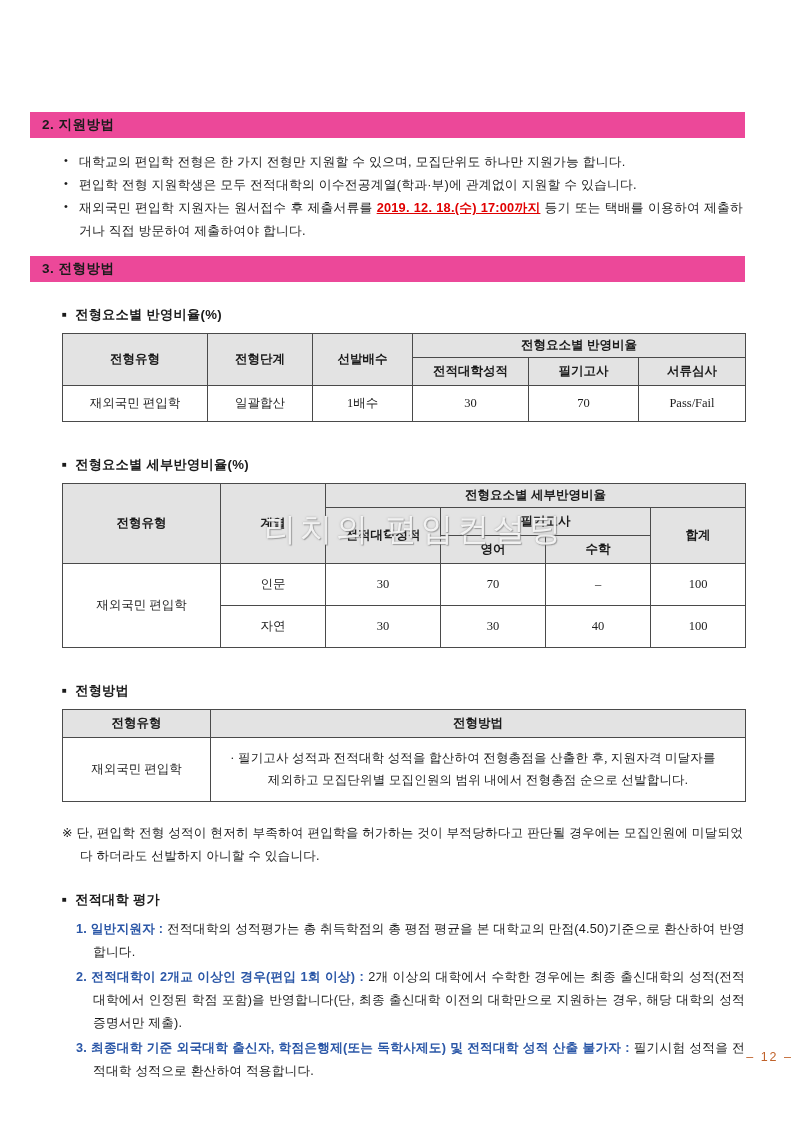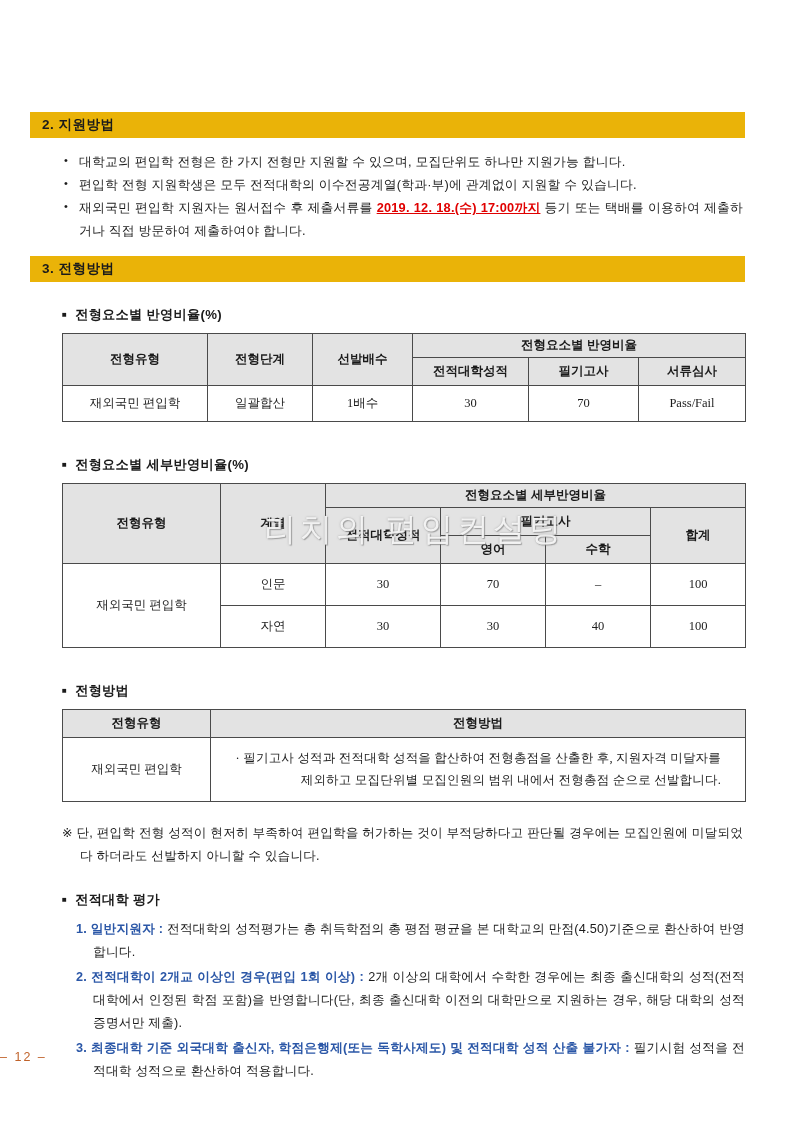--- a/index.html
+++ b/index.html
@@ -6,21 +6,21 @@
   html,body { background:#ffffff; }
   body {
     width:793px; height:1122px;
     font-family:"Liberation Sans","DejaVu Sans",sans-serif;
     color:#1b1b1b;
   }
   .page { position:relative; width:793px; height:1122px; background:#fff; overflow:hidden; padding-top:112px; }
 
   .secbar {
     margin:0 48px 0 30px;
-    background:#eab308;
+    background:#ec4899;
     font-weight:bold; font-size:13.5px;
     padding:4px 12px;
     letter-spacing:0.5px;
   }
   .secbar.second { margin-top:8px; }
 
   .bullets { margin:12px 50px 14px 64px; }
   .bullet { display:flex; font-size:12.8px; line-height:1.8; letter-spacing:0.2px; text-align:justify; }
   .bullet .dot { width:15px; flex:none; font-size:11px; padding-top:1px; }
   .deadline { color:#e00000; font-weight:bold; text-decoration:underline; }
@@ -29,21 +29,21 @@
   .subhead .sq { font-size:8px; margin-right:8px; line-height:1; }
 
   table { border-collapse:collapse; margin-left:62px; width:683px; font-size:12.5px; text-align:center; table-layout:fixed; }
   th, td { border:1px solid #4a4a4a; padding:3px 5px; }
   th { background:#e3e3e3; font-weight:bold; }
   td { background:#ffffff;font-family:Liberation Serif, serif; }
   tr.hdr1 th { height:24px; }
   tr.hdr2 th { height:28px; }
   tr.data td { height:36px; }
   .detail-table tr.data td { height:42px; }
-  .method-cell { text-align:right; padding:8px 24px; line-height:1.75; letter-spacing:0.2px; padding-left:24px; text-indent:-10px; }
+  .method-cell { text-align:center; padding:8px 24px; line-height:1.75; letter-spacing:0.2px; padding-left:24px; text-indent:-10px; }
   .method-table tr.data td { height:64px; }
 
   .note { margin:20px 50px 0 62px; font-size:12.6px; line-height:1.8; letter-spacing:0.2px; padding-left:18px; text-indent:-18px; text-align:justify; }
 
   .eval { margin:6px 48px 0 76px; }
   .eval-item { font-size:12.7px; line-height:1.8; letter-spacing:0.2px; padding-left:17px; text-indent:-17px; margin-bottom:2px; text-align:justify; }
   .eval-label { color:#2b57a7; font-weight:bold; }
 
   .watermark { position:absolute; pointer-events:none; z-index:5; }
   .wm1 {
@@ -53,21 +53,21 @@
     text-shadow:0 0 2px rgba(150,150,150,0.8), 1px 1px 1px rgba(120,120,120,0.6);
   }
   .wm2 {
     left:288px; top:552px;
     font-size:25px; font-weight:bold; letter-spacing:1px;
     color:rgba(176,192,208,0.55);
   }
 
   .footer {
     position:absolute; left:0; bottom:58px; width:100%;
-    text-align:left; font-size:12.5px; color:#c0622a; letter-spacing:2px;
+    text-align:right; font-size:12.5px; color:#c0622a; letter-spacing:2px;
   }
 </style>
 </head>
 <body>
 
 <div class="page">
 
   <div class="secbar">2. 지원방법</div>
 
   <div class="bullets">

